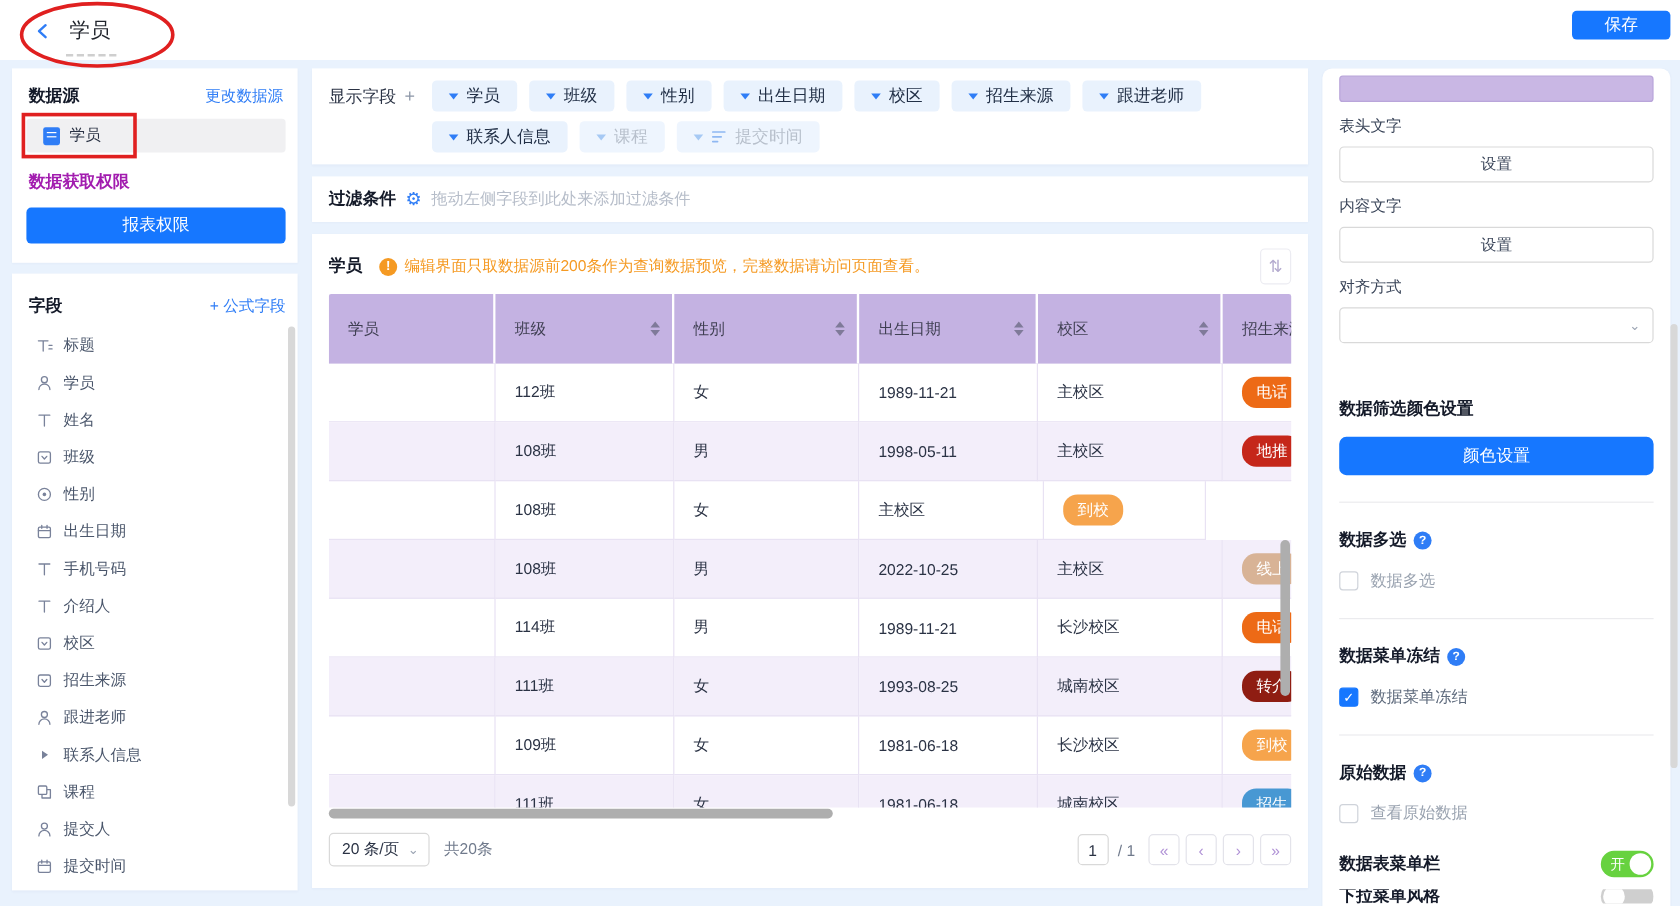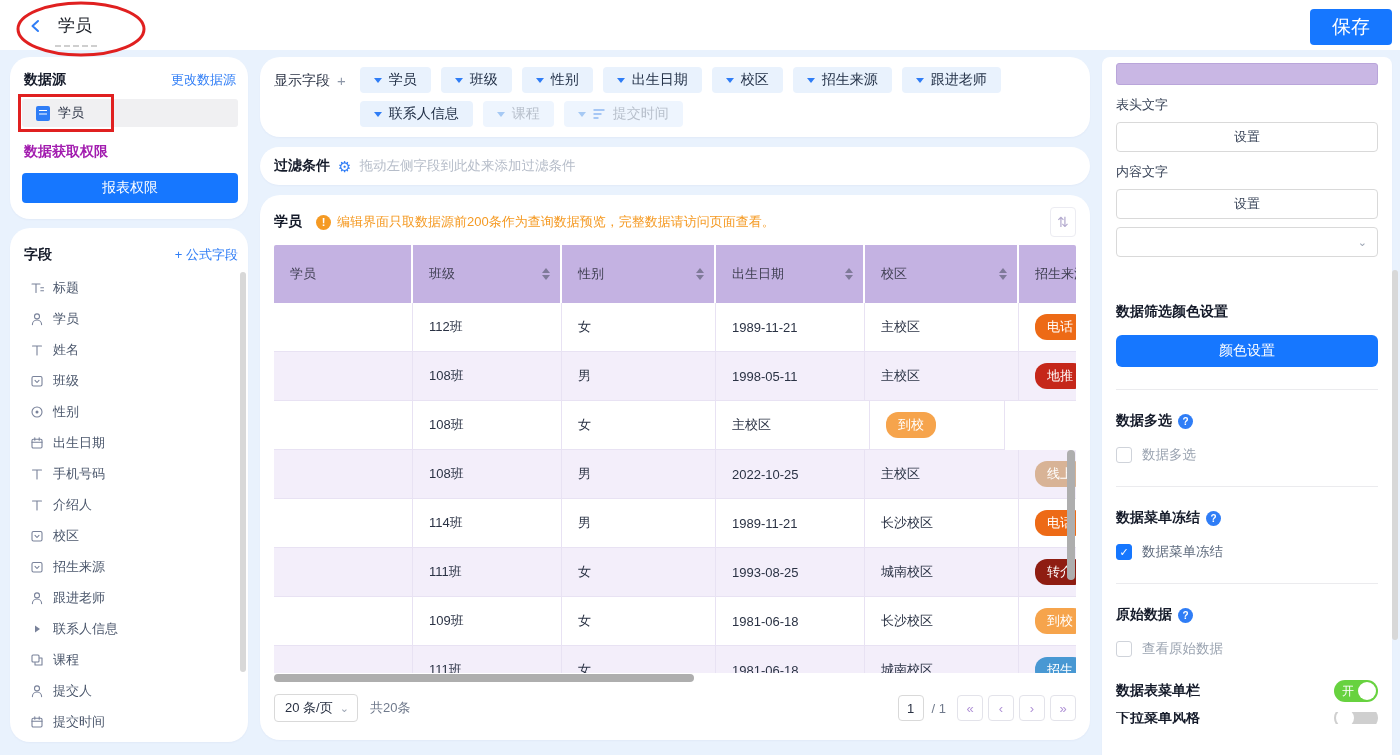--- a/index.html
+++ b/index.html
@@ -6,27 +6,27 @@
   html,body { width:1400px; height:755px; overflow:hidden; }
   body { font-family:"Liberation Sans","DejaVu Sans",sans-serif; background:#fff; color:#1f2430; }
   .page { position:relative; width:1400px; height:755px; overflow:hidden; }
 
   
   .topbar { position:relative; height:50px; background:#fff; }
   .back-wrap { position:absolute; left:28px; top:14px; display:flex; align-items:center; gap:14px; }
   .back-ic svg { width:16px; height:16px; display:block; }
   .page-title { font-size:17px; color:#20242c; position:relative; }
   .title-dash { position:absolute; left:55px; top:45px; width:42px; border-bottom:2px dashed #cfcfcf; }
-  .save-btn { position:absolute; right:8px; top:9px; width:82px; height:36px; background:#1677ff; color:#fff;
-              border:none; border-radius:4px; font-size:19px; cursor:pointer; }
+  .save-btn { position:absolute; right:8px; top:9px; width:82px; height:24px; background:#1677ff; color:#fff;
+              border:none; border-radius:4px; font-size:14px; cursor:pointer; }
   .anno-ellipse { position:absolute; left:14px; top:0px; width:134px; height:58px; pointer-events:none; }
 
   
   .main { display:flex; gap:12px; padding:7px 8px 0 10px; height:705px; background:#e9f2fd; }
-  .card { background:#fff; border-radius:20px; box-shadow:0 1px 2px rgba(40,60,120,.04); }
+  .card { background:#fff; border-radius:0; box-shadow:0 1px 2px rgba(40,60,120,.04); }
 
   
   .left-col { width:238px; display:flex; flex-direction:column; gap:9px; }
   .ds-card { padding:14px 10px 16px 12px; position:relative; }
   .panel-head { display:flex; justify-content:space-between; align-items:center; padding:0 2px; }
   .panel-title { font-size:14px; font-weight:bold; color:#141a29; }
   .blue-link { font-size:13px; color:#2f7df6; cursor:pointer; }
   .ds-item { margin-top:10px; height:28px; display:flex; align-items:center; gap:8px; background:#f0f0f2;
              border-radius:3px; padding-left:14px; font-size:13px; color:#2a3244; position:relative; }
   .doc-ic { width:14px; height:15px; background:#2f7df6; border-radius:2px; position:relative; }
@@ -528,20 +528,21 @@
 
     <div class="card right-col">
       <div class="swatch" id="swatch" style="background: rgb(201, 183, 228);"></div>
 
       <div class="r-label">表头文字</div>
       <button class="r-btn">设置</button>
 
       <div class="r-label">内容文字</div>
       <button class="r-btn">设置</button>
 
+      <div class="r-label">对齐方式</div>
       <div class="r-select">
         <span></span>
         <span class="chev">⌄</span>
       </div>
 
       <div class="sec-title" style="margin-top:46px;">
         <span>数据筛选颜色设置</span>
       </div>
       <button class="blue-btn">颜色设置</button>
 

